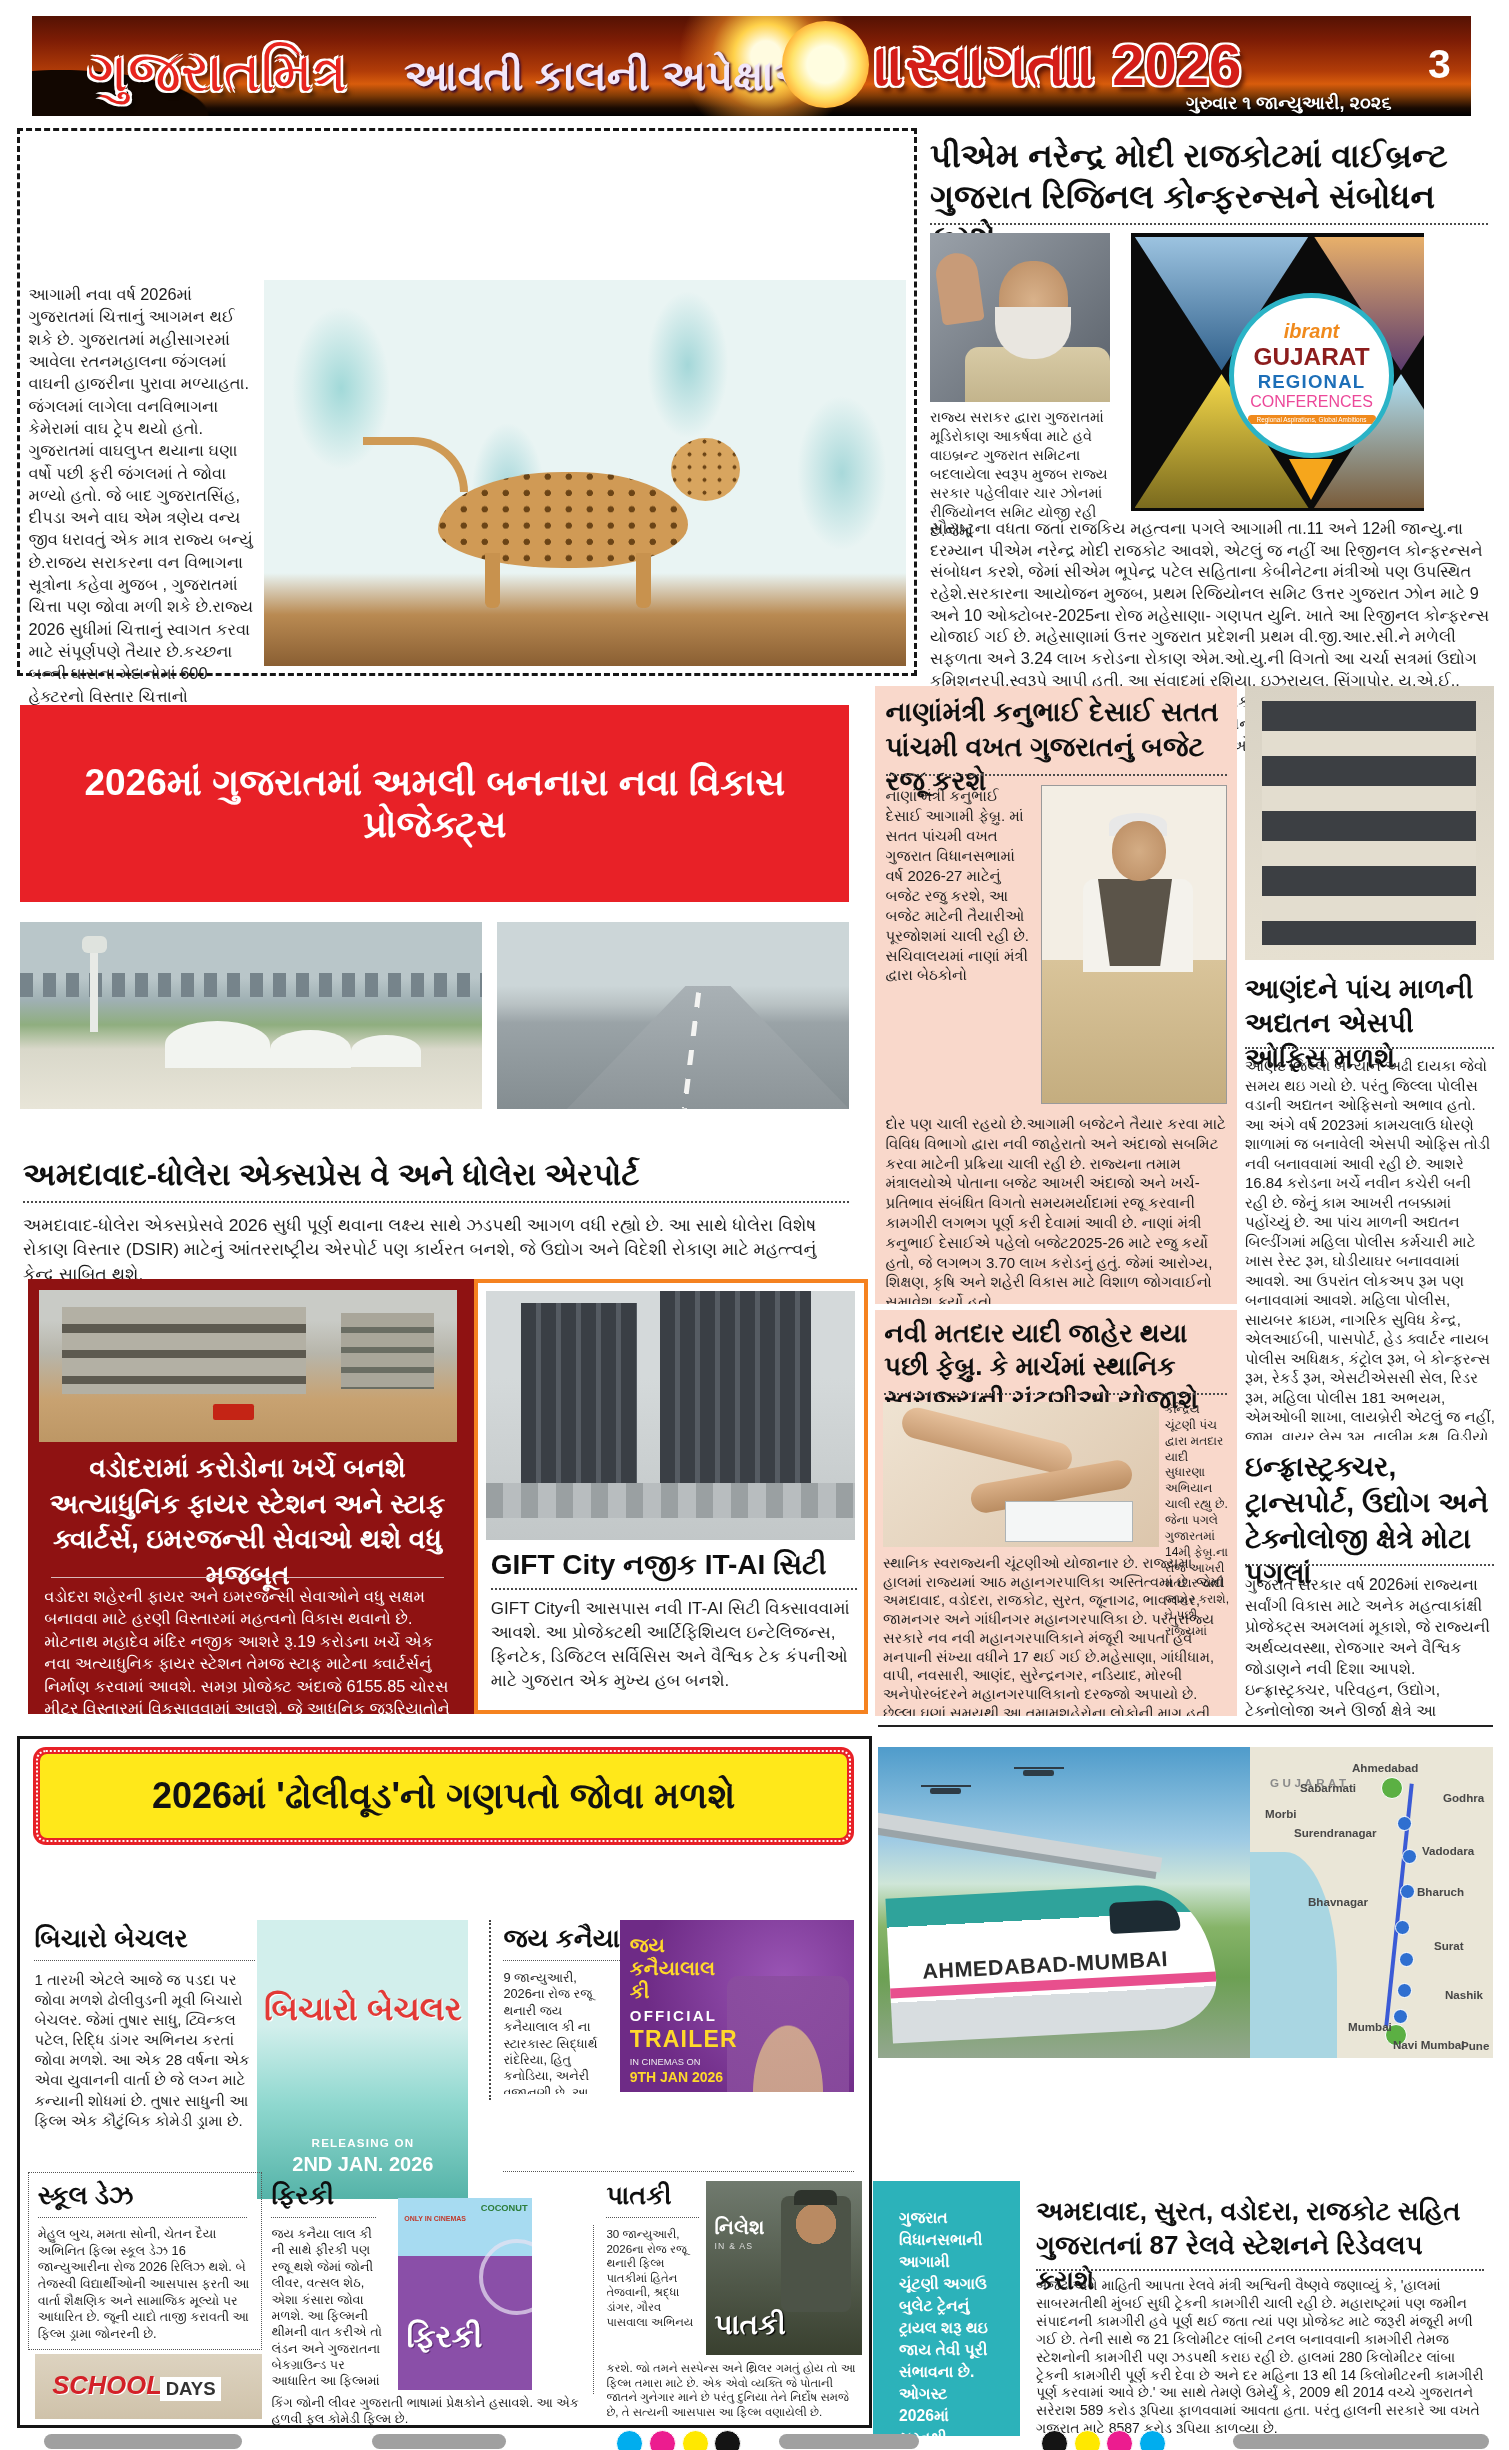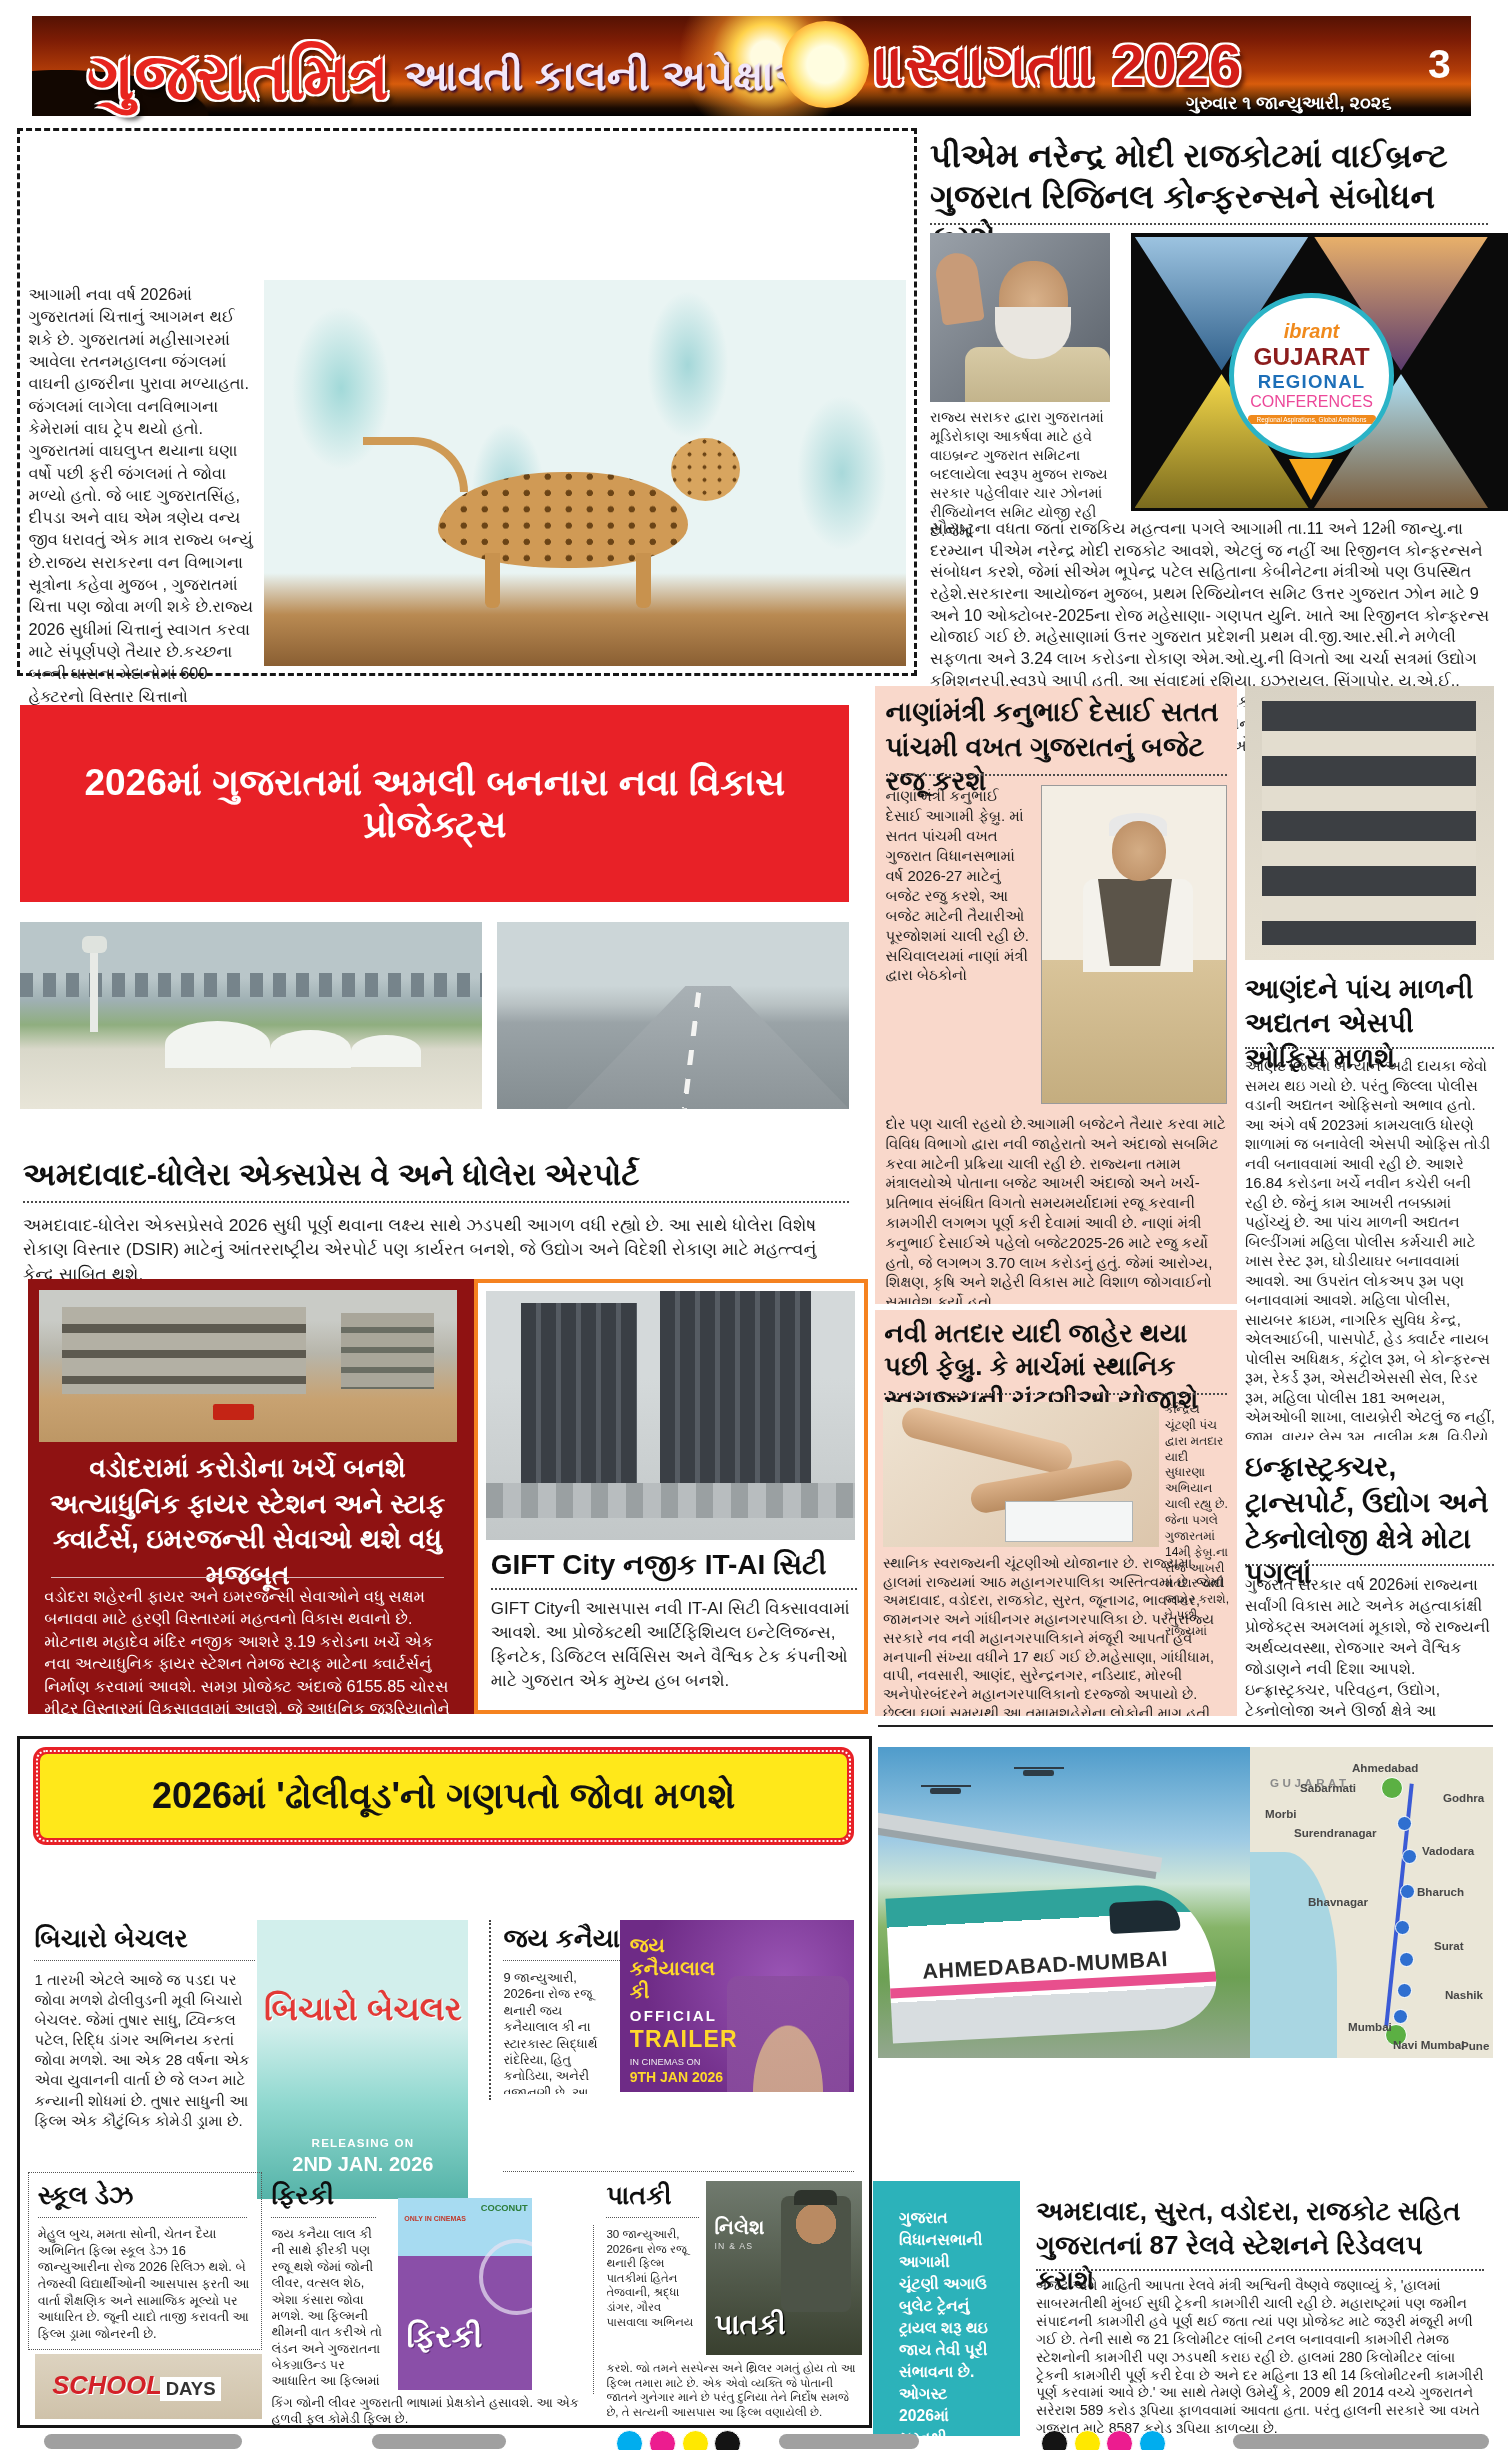--- a/index.html
+++ b/index.html
@@ -11,21 +11,21 @@
   .bd{color:#1d1d1d;font-weight:500}
   .rule{border-top:2.3px dotted #4a4a4a}
   .ov{overflow:hidden}
 
   
   #masthead{left:32px;top:16.3px;width:1439px;height:100px;
     background:
       radial-gradient(circle at 51% 40%, #fffbe0 0 15px, #ffd24a 32px, rgba(255,150,40,.55) 55px, rgba(255,120,20,0) 87px),
       radial-gradient(ellipse 244px 76px at 2% 100%, #120701 0 60%, rgba(18,7,1,0) 61%),
       linear-gradient(180deg,#541203 0%,#7e1d05 25%,#b13c08 55%,#d85c0c 68%,#7e3a06 80%,#190a02 92%,#000 100%)}
-  .brand{left:55px;top:23px;font-size:65px;font-weight:bold;color:#e8251f;
+  .brand{left:55px;top:23px;font-size:56px;font-weight:normal;color:#e8251f;
     text-shadow:-2.3px -2.3px 0 #fff,2.3px -2.3px 0 #fff,-2.3px 2.3px 0 #fff,2.3px 2.3px 0 #fff,5.2px 5.2px 4.1px rgba(0,0,0,.55)}
   .tagline{left:372px;top:36px;font-size:42px;font-weight:bold;color:#f2e7fa;text-shadow:1.7px 1.7px 2.3px #3a0b2e}
   .sun{left:750px;top:4.7px;width:87px;height:87px;border-radius:50%;
     background:radial-gradient(circle,#fffde0 0 30%,#ffe36a 55%,#ff9b1f 80%,rgba(255,120,20,0) 100%)}
   .swagat{left:843px;top:15px;font-size:58px;font-weight:bold;color:#d41d18;
     text-shadow:-2.3px -2.3px 0 #fff,2.3px -2.3px 0 #fff,-2.3px 2.3px 0 #fff,2.3px 2.3px 0 #fff,5.2px 6.4px 4.7px rgba(40,0,0,.6)}
   .pageno{left:1396px;top:24.4px;font-size:41px;color:#fff;font-weight:bold}
   .mdate{left:1154px;top:77px;font-size:18px;color:#fff;font-weight:bold;text-shadow:1.2px 1.2px 1.7px #000}
 
   
@@ -47,21 +47,21 @@
   .leo-leg{width:15px;height:55px;background:#c8924e;border-radius:0 0 5.8px 5.8px}
 
   
   #modi-h{left:930px;top:136px;width:561px;font-size:33px;line-height:1.24}
   #modi-rule{left:930px;top:223px;width:558px}
   #modi-photo{left:930px;top:233px;width:180px;height:169px;background:linear-gradient(135deg,#9aa1a9,#596069);overflow:hidden}
   .m-hand{left:8.1px;top:20px;width:42px;height:70px;background:#c89b78;border-radius:21px 21px 4.7px 4.7px;transform:rotate(-8deg)}
   .m-face{left:69px;top:28px;width:69px;height:80px;background:radial-gradient(#d9b28b,#b98a60);border-radius:46%}
   .m-beard{left:65px;top:74px;width:76px;height:52px;background:#e9e6e0;border-radius:0 0 35px 35px}
   .m-torso{left:35px;top:114px;width:145px;height:55px;background:linear-gradient(#d8cba6,#c3b48c);border-radius:14px 14px 0 0}
-  #modi-collage{left:1131px;top:233px;width:377px;height:278px;background:#0b0b0b;overflow:hidden}
+  #modi-collage{left:1131px;top:233px;width:293px;height:278px;background:#0b0b0b;overflow:hidden}
   .tri{position:absolute}
   .logo-circle{left:98px;top:60px;width:165px;height:165px;border-radius:50%;background:#fff;border:5.8px solid #2bb3c6;text-align:center;overflow:hidden}
   .pin{left:158px;top:226px;width:44px;height:41px;background:#f6a61c;clip-path:polygon(50% 100%,0 0,100% 0)}
   #modi-intro{left:930px;top:408px;width:193px;font-size:14.5px;line-height:1.31}
   #modi-body{left:930px;top:518px;width:561px;font-size:16.3px;line-height:1.33}
 
   
   #projects{left:20.4px;top:705px;width:829px;height:197px;background:#e82127;color:#fff;display:flex;align-items:center;justify-content:center;
     font-size:37px;font-weight:bold;text-align:center;padding:0 23px}
   #airport{left:20.4px;top:922px;width:462px;height:187px;background:linear-gradient(180deg,#b9c6c9 0 30%,#9fb0b3 42%,#8fae7f 55%,#d9d8ca 68%,#e8e5d8 100%)}

